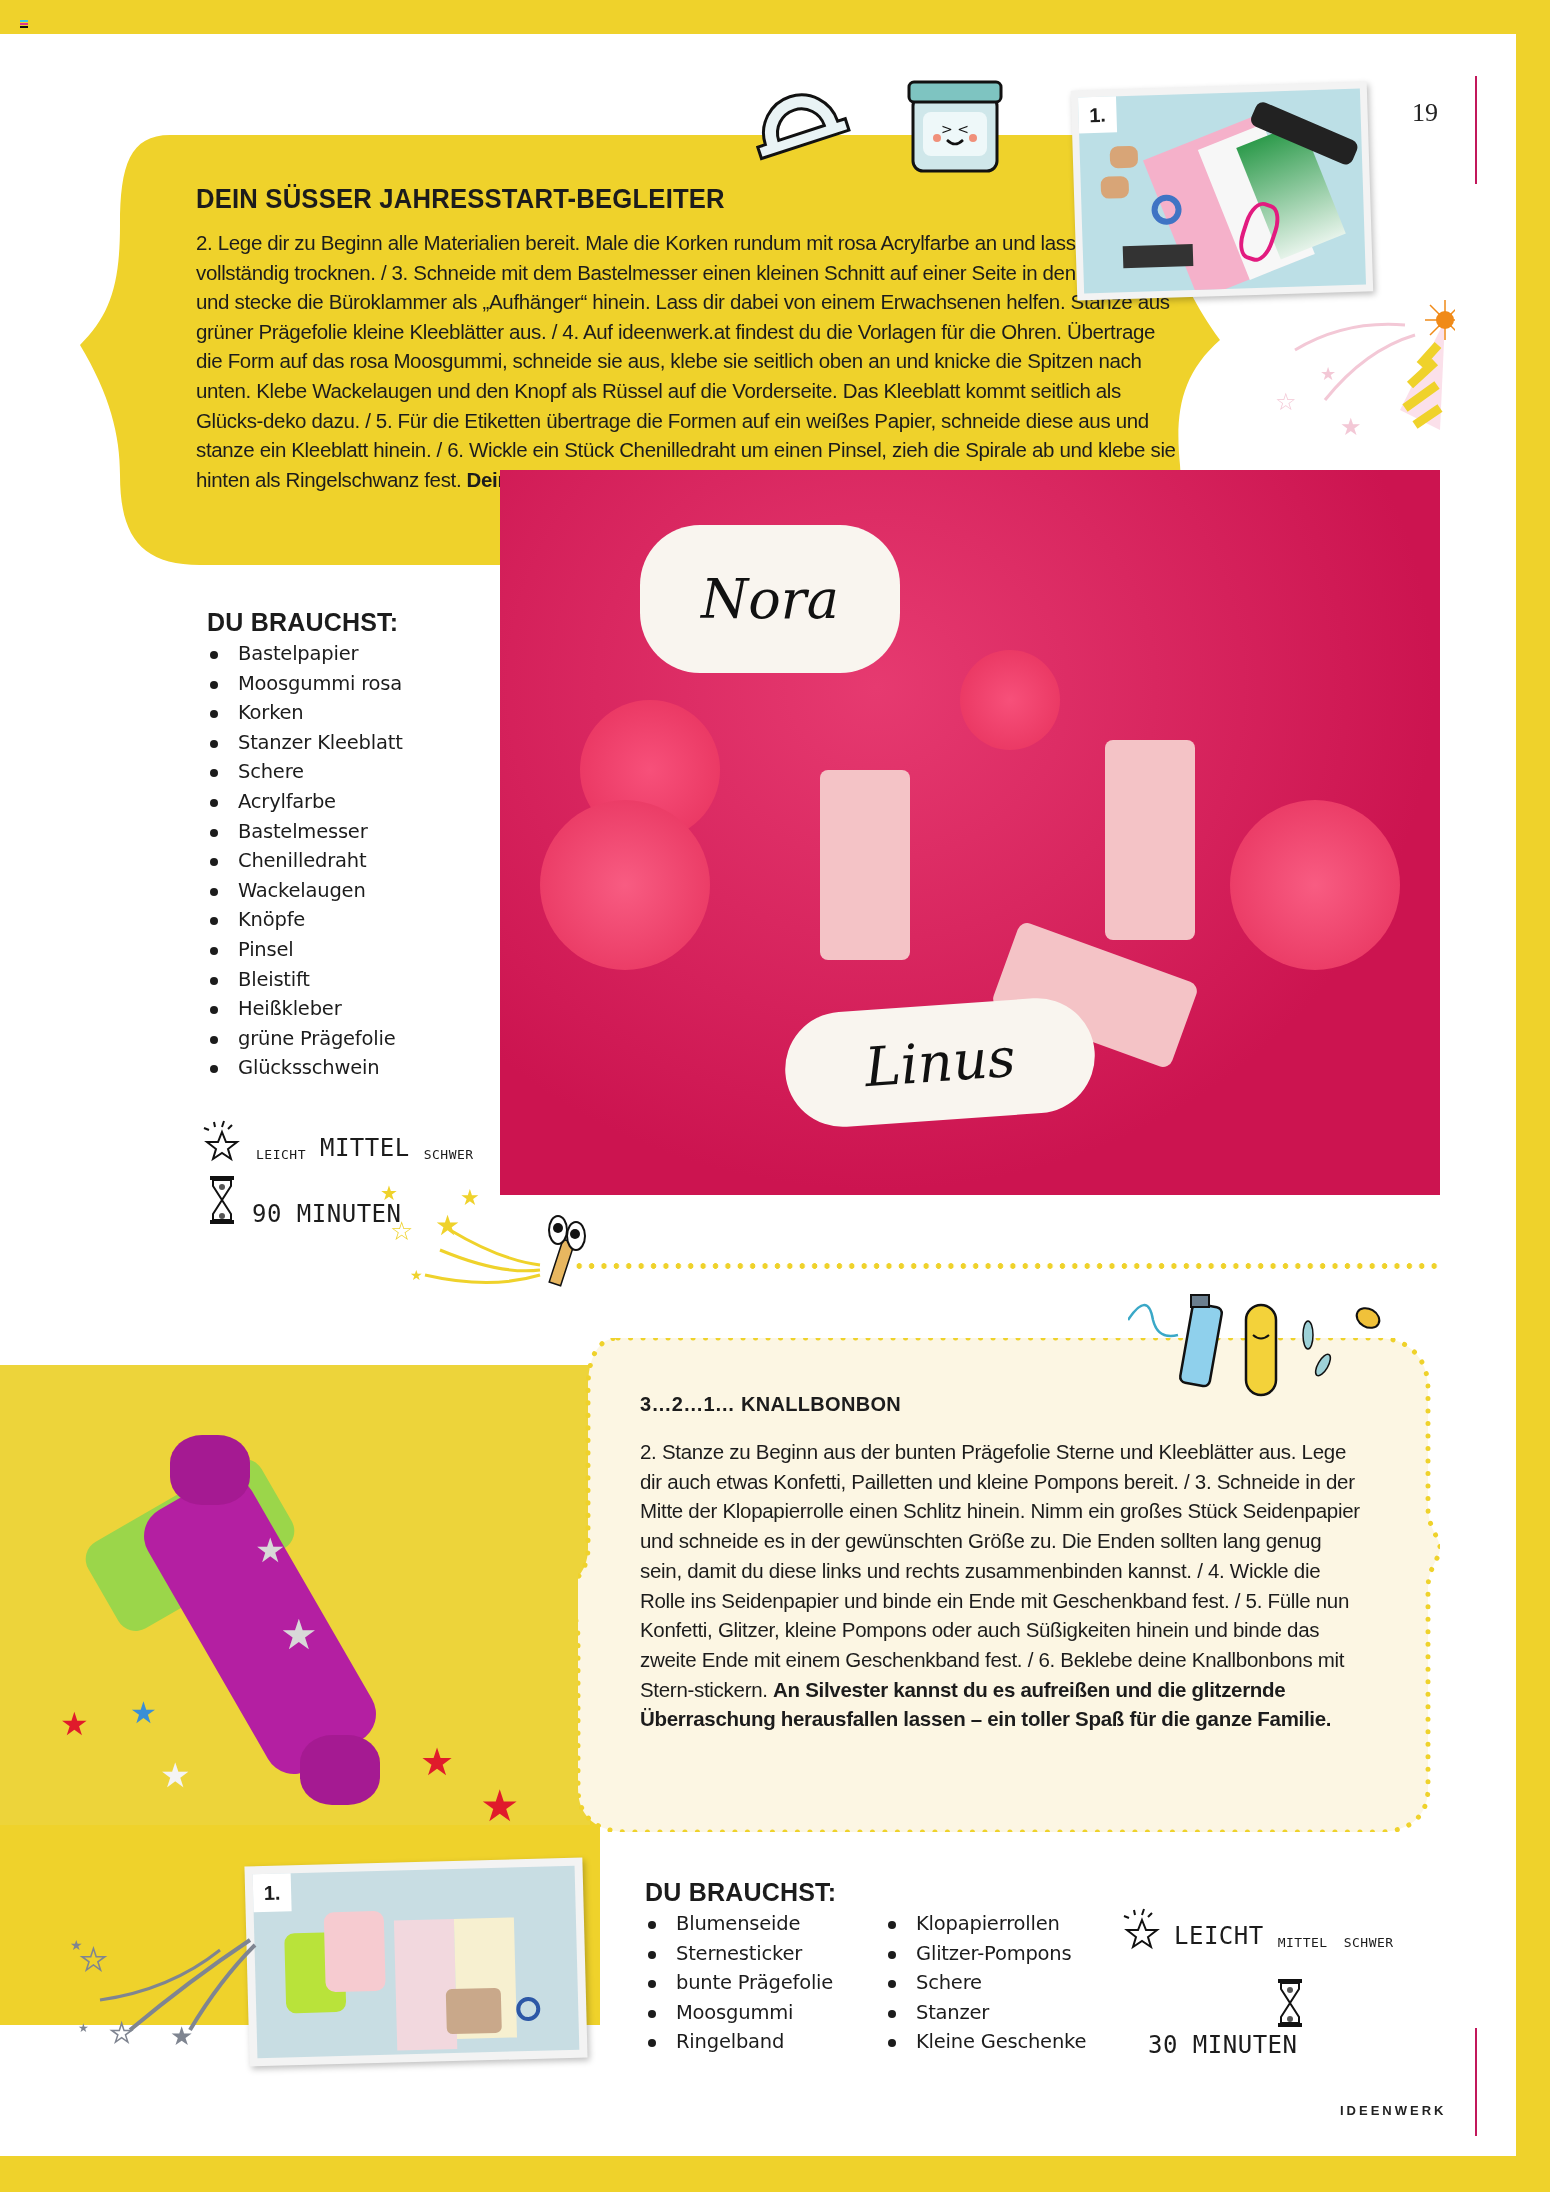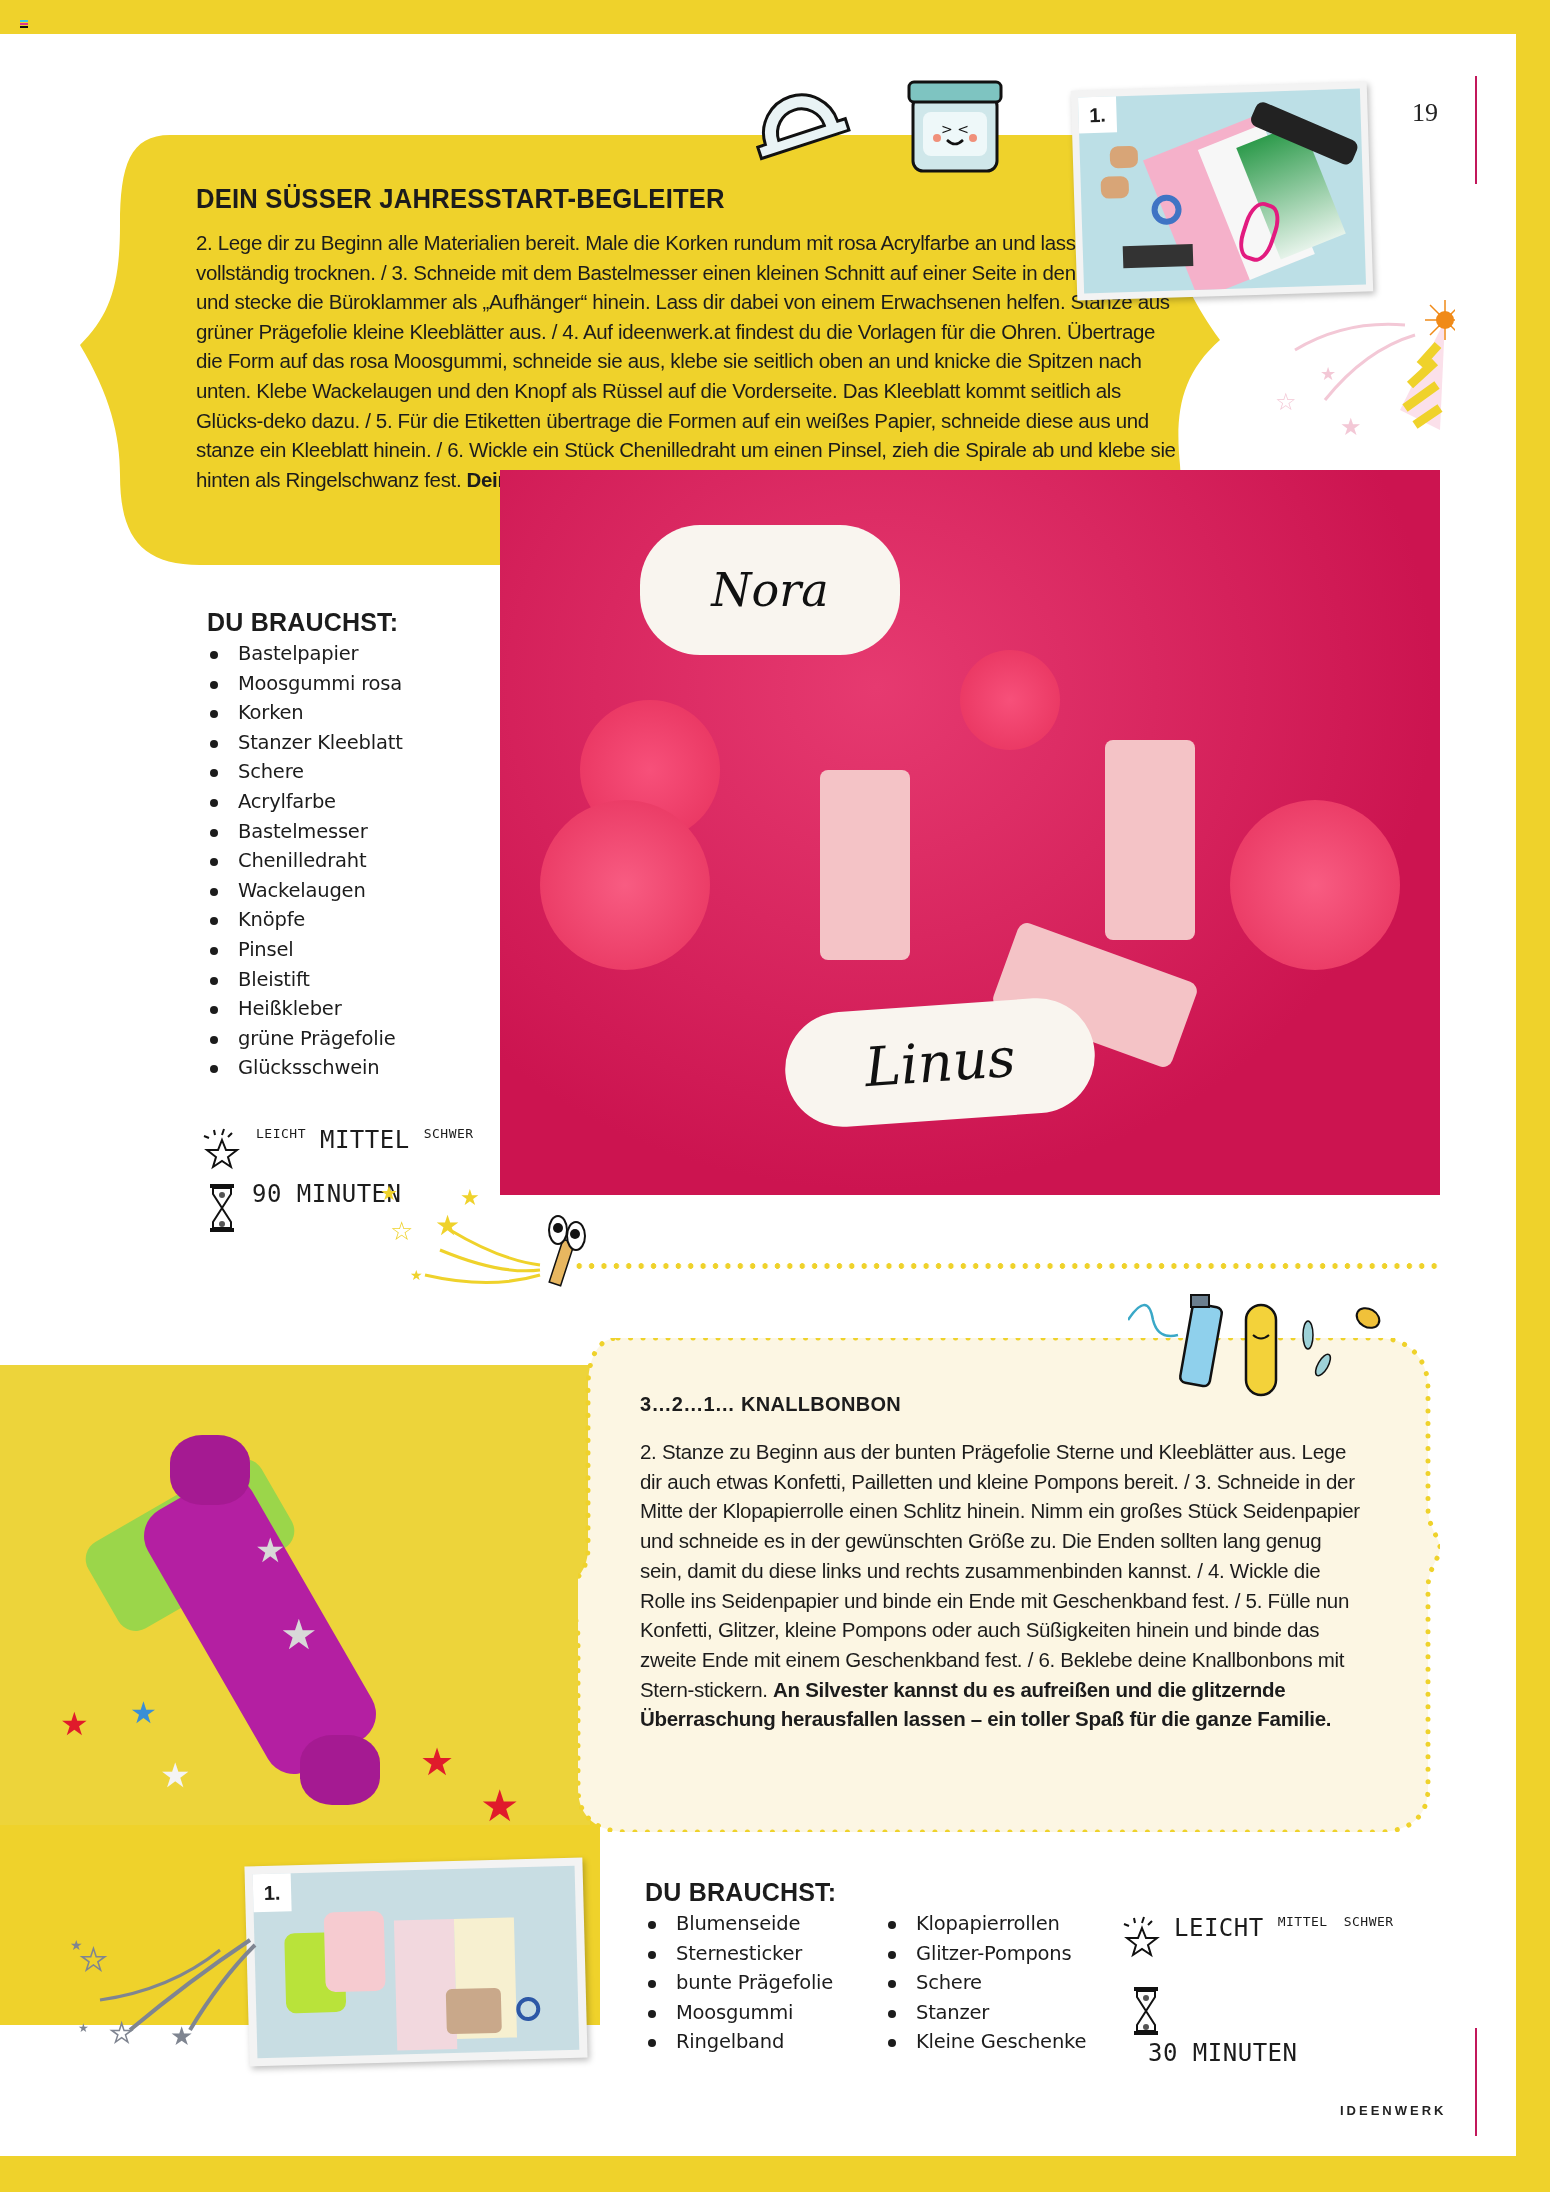--- a/index.html
+++ b/index.html
@@ -67,23 +67,22 @@
   .mat-list li {
     font-size: 20.5px; line-height: 29.6px; position: relative; padding-left: 31px;
     font-family: "DejaVu Sans", sans-serif; font-size: 19.5px; letter-spacing: -0.2px;
   }
   .mat-list li::before {
     content: ""; position: absolute; left: 3px; top: 12px; width: 8px; height: 8px;
     border-radius: 50%; background: #1c1c1c;
   }
 
   .difficulty {
-    position: absolute; display: flex; align-items: flex-start;
+    position: absolute; display: flex; align-items: flex-end;
     font-family: "DejaVu Sans Condensed", "DejaVu Sans", sans-serif;
-    margin-top: 8px;
   }
   .hand { font-family: "DejaVu Sans Mono", monospace; letter-spacing: 0.5px; }
   .small-cap { font-size: 13px; margin: 0 8px; }
   .big-cap { font-size: 24px; margin: 0 6px; }
 
   .dotline {
     position: absolute; height: 6px;
     background-image: radial-gradient(circle, #EFD22B 2.6px, transparent 3px);
     background-size: 12.4px 6px; background-repeat: repeat-x;
   }
@@ -183,21 +182,21 @@
 
   <div style="position:absolute; left:80px; top:230px; width:140px; height:140px; border-radius:50%; background:radial-gradient(#f7507a,#e6305c);"></div>
   <div style="position:absolute; left:40px; top:330px; width:170px; height:170px; border-radius:50%; background:radial-gradient(#f85c82,#e6305c);"></div>
   <div style="position:absolute; left:460px; top:180px; width:100px; height:100px; border-radius:50%; background:radial-gradient(#f7507a,#e6305c);"></div>
   <div style="position:absolute; left:730px; top:330px; width:170px; height:170px; border-radius:50%; background:radial-gradient(#f85c82,#e6305c);"></div>
 
   <div style="position:absolute; left:320px; top:300px; width:90px; height:190px; background:#f4c3c6; border-radius:8px;"></div>
   <div style="position:absolute; left:605px; top:270px; width:90px; height:200px; background:#f4c3c6; border-radius:8px;"></div>
   <div style="position:absolute; left:500px; top:480px; width:190px; height:90px; background:#f4c3c6; border-radius:10px; transform:rotate(20deg);"></div>
 
-  <div style="position:absolute; left:140px; top:55px; width:260px; height:130px; background:#f9f5ef; border-radius:60px; display:flex; align-items:center; justify-content:center; font-family:'DejaVu Serif',serif; font-style:italic; font-size:46px; color:#111;">Nora</div>
+  <div style="position:absolute; left:140px; top:55px; width:260px; height:148px; background:#f9f5ef; border-radius:60px; display:flex; align-items:center; justify-content:center; font-family:'DejaVu Serif',serif; font-style:italic; font-size:54px; color:#111;">Nora</div>
   <div style="position:absolute; left:285px; top:535px; width:310px; height:115px; background:#f9f5ef; border-radius:60px; display:flex; align-items:center; justify-content:center; font-family:'DejaVu Serif',serif; font-style:italic; font-size:54px; color:#111; transform:rotate(-4deg);">Linus</div>
 </div>
 
 <div class="mat1">
   <div class="mat-heading">DU BRAUCHST:</div>
   <ul class="mat-list">
     <li>Bastelpapier</li>
     <li>Moosgummi rosa</li>
     <li>Korken</li>
     <li>Stanzer Kleeblatt</li>

